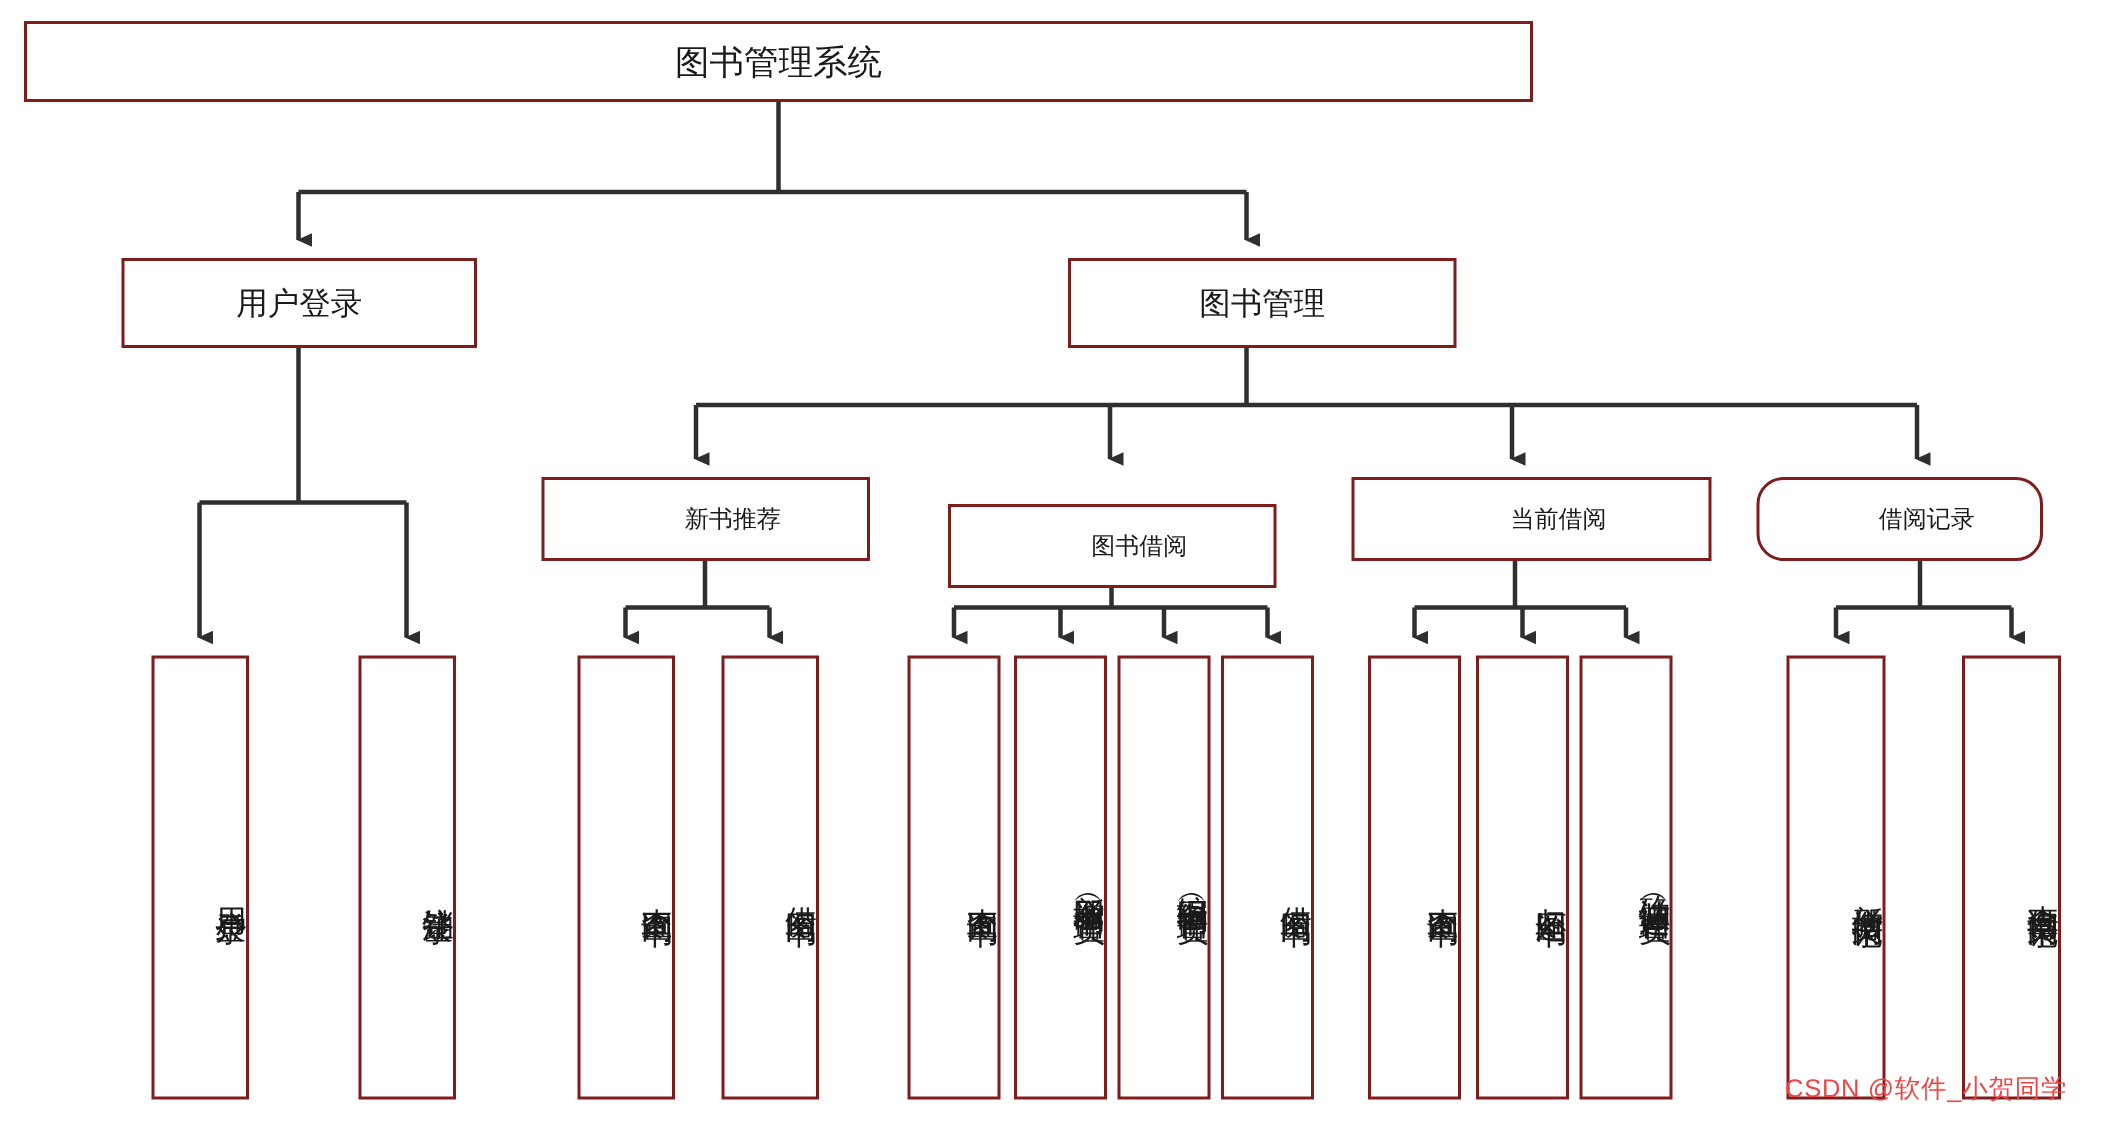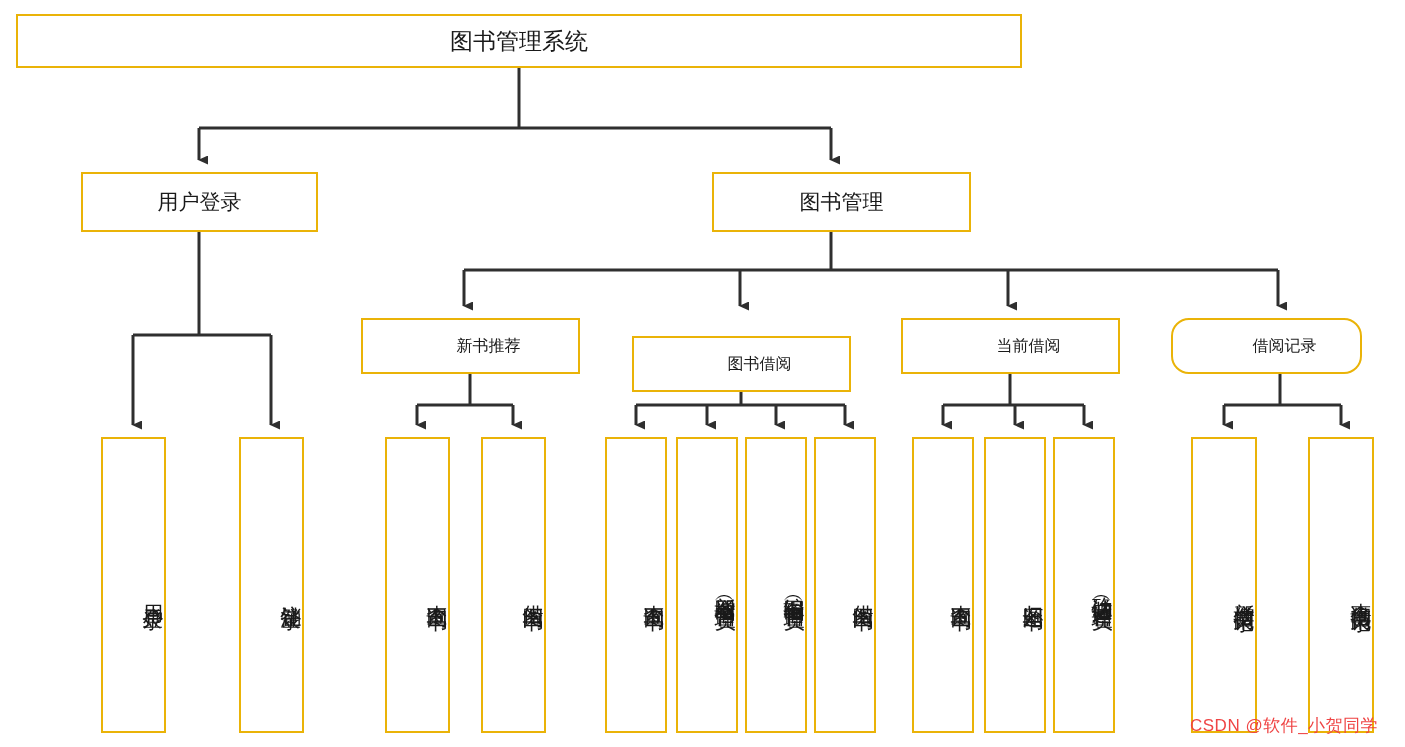--- a/index.html
+++ b/index.html
@@ -22,21 +22,21 @@
     left: 0;
     top: 0;
     width: 1405px;
     height: 747px;
     pointer-events: none;
   }
   .node {
     position: absolute;
     box-sizing: border-box;
     background: #ffffff;
-    border: 2px solid #eab308;
+    border: 2px solid #7f1d1d;
     display: flex;
     align-items: center;
     justify-content: center;
     color: #1a1a1a;
   }
   .node.level0 {
     font-size: 23px;
   }
   .node.level1 {
     font-size: 21px;
@@ -132,21 +132,21 @@
   <div class="node level1" style="left:712px; top:172px; width:259px; height:60px;">
     <span>图书管理</span>
   </div>
 
   <div class="node level2" style="left:361px; top:318px; width:219px; height:56px;">
     <span>新书推荐</span>
   </div>
   <div class="node level2" style="left:632px; top:336px; width:219px; height:56px;">
     <span>图书借阅</span>
   </div>
-  <div class="node level2" style="left:901px; top:318px; width:219px; height:56px;">
+  <div class="node level2" style="left:901px; top:318px; width:240px; height:56px;">
     <span>当前借阅</span>
   </div>
   <div class="node level2" style="left:1171px; top:318px; width:191px; height:56px;border-radius:18px;">
     <span>借阅记录</span>
   </div>
 
   <div class="node leaf" style="left:101px; top:437px; width:65px; height:296px;">
     <span>用户登录</span>
   </div>
   <div class="node leaf" style="left:239px; top:437px; width:65px; height:296px;">

